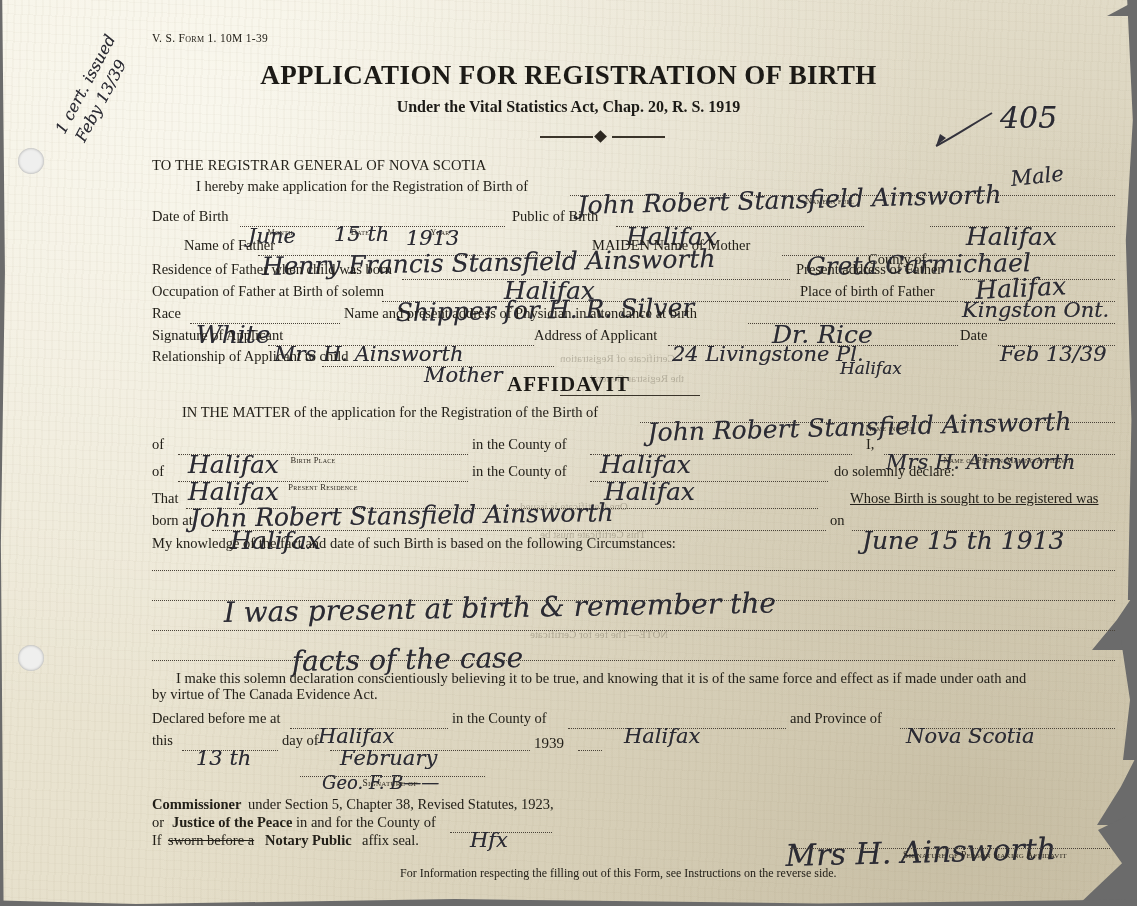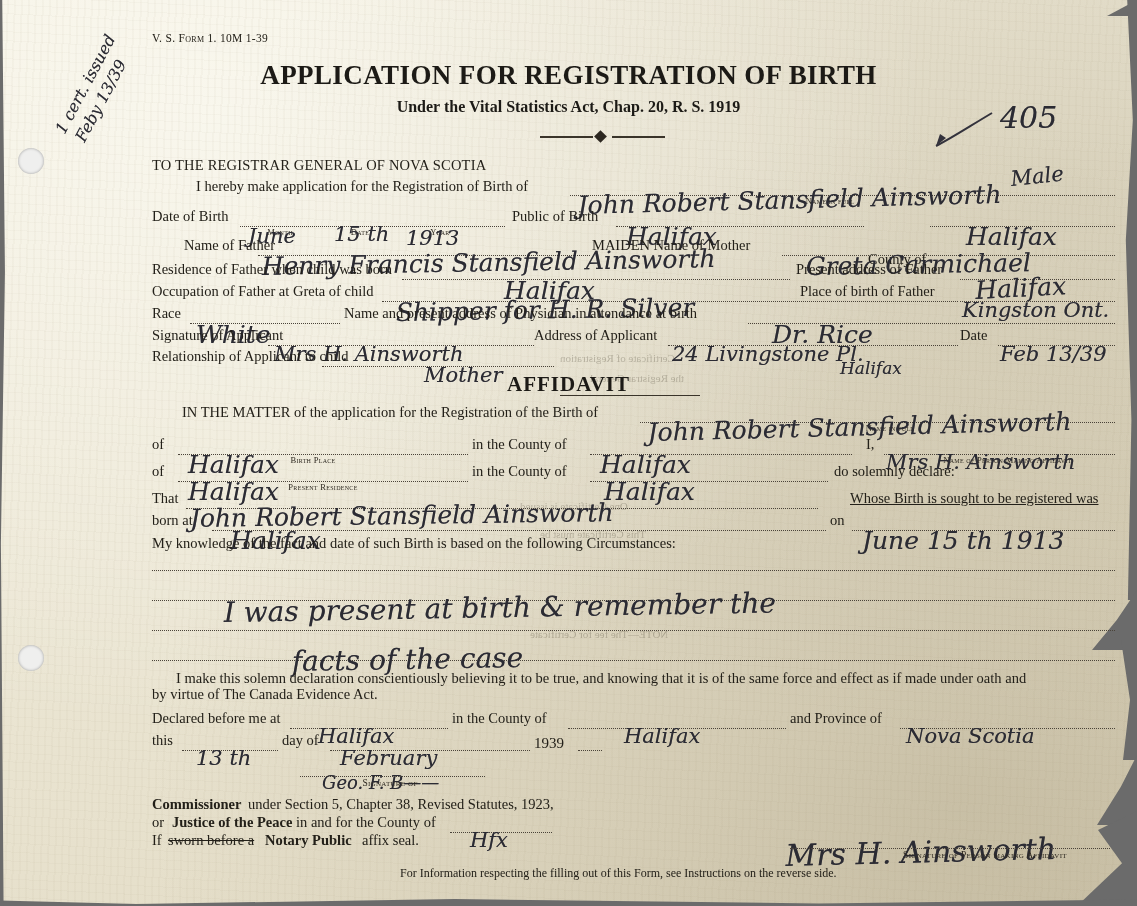--- a/index.html
+++ b/index.html
@@ -236,21 +236,21 @@
     <div class="hw lg" style="left:806px;top:252px;transform:rotate(-1deg);">Greta Carmichael</div>
 
     <div class="p body" style="left:152px;top:261px;">Residence of Father when child was born</div>
     <div class="dots" style="left:402px;top:279px;width:388px;"></div>
     <div class="hw lg" style="left:504px;top:276px;">Halifax</div>
 
     <div class="p body" style="left:796px;top:261px;">Present address of Father</div>
     <div class="dots" style="left:960px;top:279px;width:155px;"></div>
     <div class="hw lg" style="left:976px;top:276px;transform:rotate(-3deg);">Halifax</div>
 
-    <div class="p body" style="left:152px;top:283px;">Occupation of Father at Greta of child</div>
+    <div class="p body" style="left:152px;top:283px;">Occupation of Father at Birth of solemn</div>
     <div class="dots" style="left:382px;top:301px;width:576px;"></div>
     <div class="hw lg" style="left:396px;top:298px;transform:rotate(-1deg);">Shipper for H. R. Silver</div>
 
     <div class="p body" style="left:800px;top:283px;">Place of birth of Father</div>
     <div class="dots" style="left:960px;top:301px;width:155px;"></div>
     <div class="hw md" style="left:962px;top:298px;">Kingston Ont.</div>
 
     <div class="p body" style="left:152px;top:305px;">Race</div>
     <div class="dots" style="left:190px;top:323px;width:150px;"></div>
     <div class="hw lg" style="left:196px;top:320px;">White</div>

